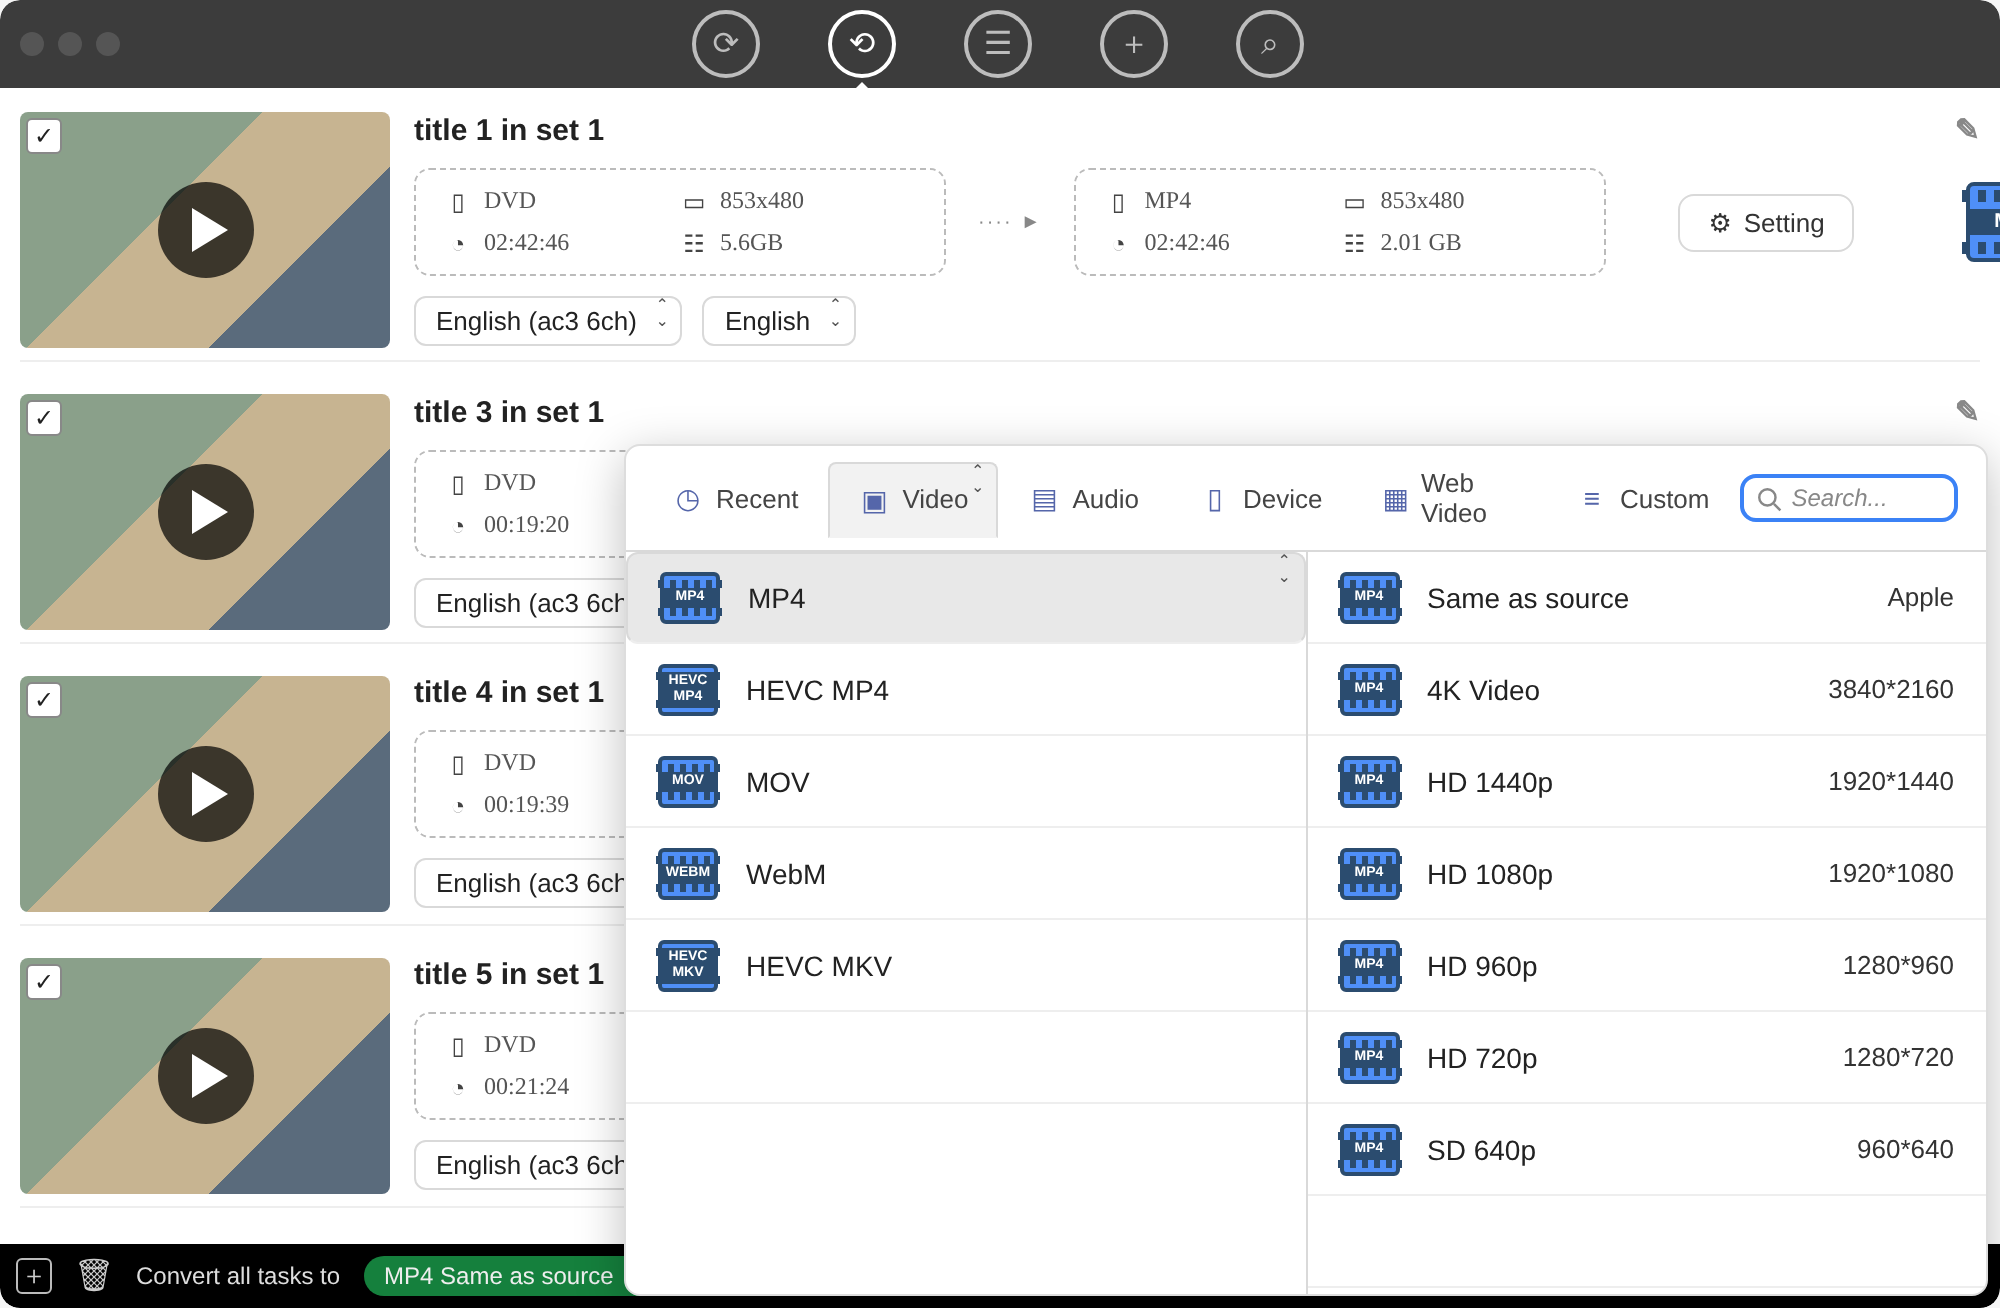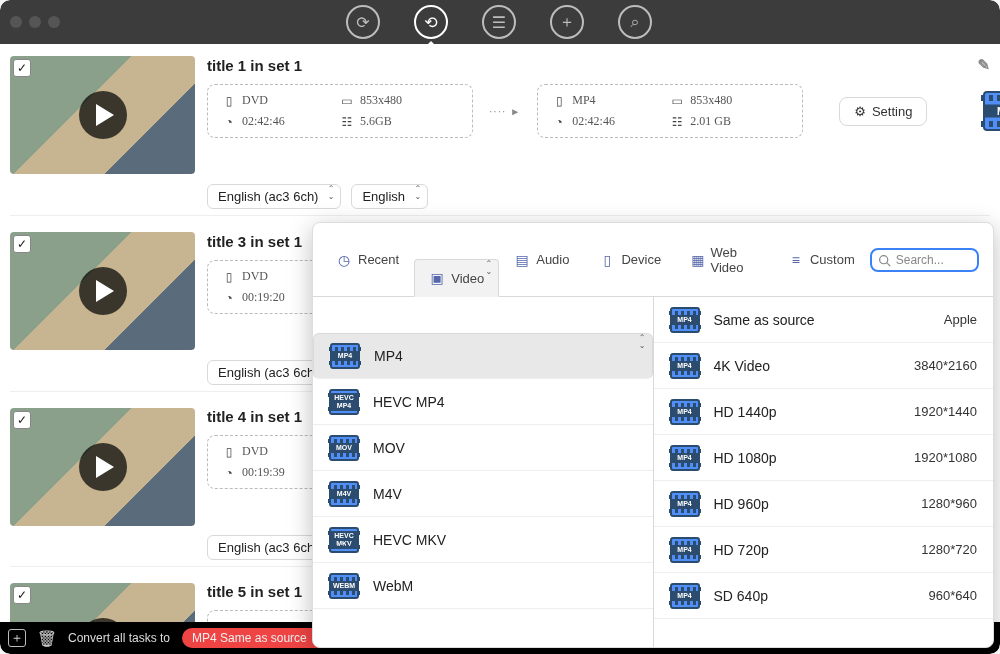--- a/index.html
+++ b/index.html
@@ -111,21 +111,21 @@
   }
   .fmt-badge::before { top: 2px; } .fmt-badge::after { bottom: 2px; }
   .fmt-badge span {
     position: absolute; left: 0; right: 0; top: 50%; transform: translateY(-50%);
     text-align: center; font-size: 10px; font-weight: 700; color: #fff;
     background: #2b4c6f; padding: 1px 0;
   }
   .selects { display: flex; gap: 10px; }
   .sel {
     border: 1px solid var(--border); border-radius: 6px; padding: 4px 22px 4px 10px;
-    font-size: 13px; background: #fff; position: relative; white-space: nowrap; margin-top: 36px;
+    font-size: 13px; background: #fff; position: relative; white-space: nowrap;
   }
   .sel::after {
     content: ""; position: absolute; right: 8px; top: 6px;
     width: 7px; height: 10px;
     background: linear-gradient(#555,#555) 0 0/7px 1px no-repeat,
                 linear-gradient(#555,#555) 0 100%/7px 1px no-repeat;
     
   }
   .sel::before { content: "⌃\A⌄"; white-space: pre; position: absolute; right: 6px; top: 0; font-size: 8px; line-height: 8px; color: #555; }
   .sel::after { content: none; }
@@ -134,21 +134,21 @@
   
   .bottom {
     position: absolute; left: 0; right: 0; bottom: 0; height: 32px;
     background: #000; color: #ddd; display: flex; align-items: center;
     padding: 0 8px; gap: 12px; font-size: 12px;
     border-radius: 0 0 10px 10px;
   }
   .bicon { width: 18px; height: 18px; border: 1px solid #bbb; border-radius: 3px;
     display: flex; align-items: center; justify-content: center; color: #ccc; font-size: 13px; }
   .preset {
-    background: #ef4444; border-radius: 12px; padding: 3px 22px 3px 10px;
+    background: #15803d; border-radius: 12px; padding: 3px 22px 3px 10px;
     color: #eee; position: relative; text-align: center;
   }
   .preset::after { content: "▸"; position: absolute; right: 8px; top: 2px; color: #aaa; font-size: 11px; }
   
   .panel {
     position: absolute; left: 312px; top: 222px; right: 6px; bottom: 6px;
     background: #fff; border-radius: 8px; box-shadow: var(--shadow);
     border: 1px solid #ddd; display: flex; flex-direction: column;
     overflow: hidden;
   }
@@ -163,21 +163,21 @@
   }
   .ptab.sel {
     background: #f2f2f2; border: 1px solid var(--border); border-bottom-color: #f2f2f2;
     border-radius: 4px 4px 0 0; margin-bottom: -1px;
   }
   .ptab .ticon { color: #56a; font-size: 14px; width: 16px; text-align: center; }
   .panel-tabs .spacer { flex: 1; }
   .search {
     width: 130px; border: 2px solid var(--accent); border-radius: 8px;
     padding: 3px 6px 3px 24px; font-size: 12px; color: #888;
-    position: relative; margin: 6px 6px 6px 0;
+    position: relative; margin: 6px 6px 6px 0; font-style: italic;
   }
   .search svg { position: absolute; left: 6px; top: 4px; width: 13px; height: 13px; color: #888; }
   .panel-body { flex: 1; display: flex; min-height: 0; }
   .col {
     flex: 1; overflow-y: auto; position: relative;
   }
   .col + .col { border-left: 1px solid var(--border); }
   .row {
     display: flex; align-items: center; gap: 14px;
     height: 46px; padding: 0 16px; border-bottom: 1px solid #eee;
@@ -431,35 +431,29 @@
           <span>HEVC MP4</span>
         </div>
         <div class="row">
           <div class="ficon">
             <span>MOV</span>
           </div>
           <span>MOV</span>
         </div>
         <div class="row">
           <div class="ficon">
-            <span>M4V</span>
-          </div>
-          <span>M4V</span>
+            <span>WEBM</span>
+          </div>
+          <span>WebM</span>
         </div>
         <div class="row">
           <div class="ficon">
             <span>HEVC MKV</span>
           </div>
           <span>HEVC MKV</span>
-        </div>
-        <div class="row">
-          <div class="ficon">
-            <span>WEBM</span>
-          </div>
-          <span>WebM</span>
         </div>
         <div class="row"></div>
       </div>
     <div class="col" id="preset-col">
         <div class="row">
           <div class="ficon">
             <span>MP4</span>
           </div>
           <span>Same as source</span>
           <span class="extra">Apple</span>

